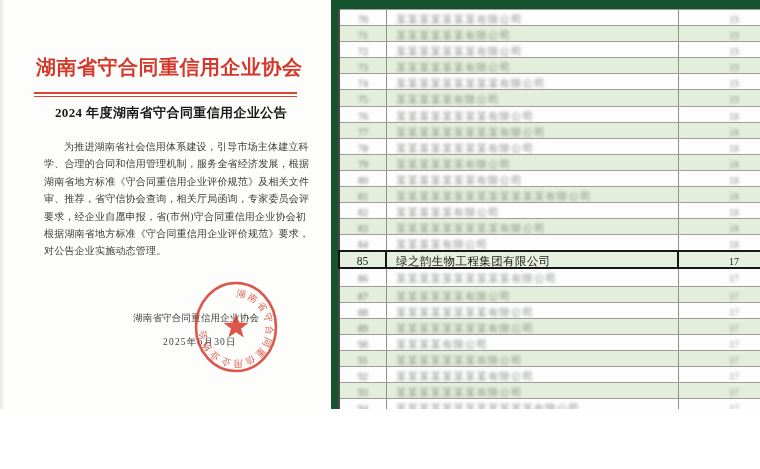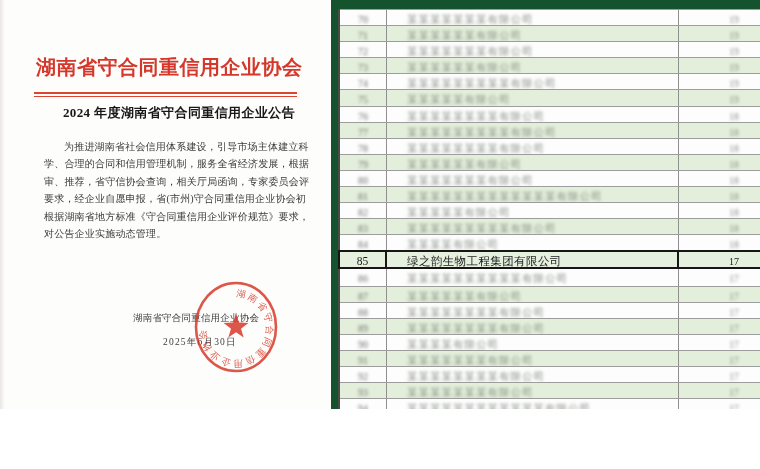--- a/index.html
+++ b/index.html
@@ -15,21 +15,21 @@
   .letter-edge{position:absolute;left:0;top:0;width:5px;height:469px;
     background:linear-gradient(90deg,#e9e7e4,rgba(255,255,255,0));}
   .assoc-title{
     position:absolute;left:36px;top:54px;width:262px;
     text-align:center;font-size:20px;font-weight:bold;letter-spacing:.5px;
     color:#d5382a;white-space:nowrap;
   }
   .rule-top-a{position:absolute;left:34px;top:92px;width:263px;height:2px;background:#dd4530;}
   .rule-top-b{position:absolute;left:34px;top:96px;width:263px;height:1px;background:#dd4530;}
   .announce-title{
-    position:absolute;left:48px;top:104px;width:262px;
+    position:absolute;left:40px;top:104px;width:262px;
     text-align:center;font-size:13px;font-weight:bold;letter-spacing:.4px;
     color:#181818;white-space:nowrap;
   }
   .body-text{position:absolute;left:44px;top:138px;width:252px;color:#3a3a3a;}
   .body-line{font-size:10px;line-height:17.4px;letter-spacing:.2px;white-space:nowrap;}
   .body-line.first{text-indent:20px;}
   .sig-line{
     position:absolute;left:133px;top:312px;width:130px;
     font-size:9.5px;letter-spacing:.2px;color:#3f3f3f;white-space:nowrap;
   }
@@ -51,21 +51,21 @@
   .t-row{display:flex;height:16.1px;box-sizing:border-box;border-top:1px solid #9d9d9d;}
   .t-row:last-child{border-bottom:1px solid #9d9d9d;}
   .t-row.green{background:#e3efda;}
   .t-row.white{background:#fdfdfd;}
   .t-row.no-top{border-top:none;}
   .t-row.hl{height:19px;border-top:2px solid #161616;border-bottom:2px solid #161616;
     border-left:2px solid #161616;margin-left:-2px;background:#e6f0de;}
   .c-num{width:47px;box-sizing:border-box;border-right:1px solid #8f8f8f;
     text-align:center;line-height:15px;}
   .c-name{width:292px;box-sizing:border-box;border-right:1px solid #8f8f8f;
-    padding-left:20px;line-height:15px;overflow:hidden;white-space:nowrap;}
+    padding-left:9px;line-height:15px;overflow:hidden;white-space:nowrap;}
   .c-score{width:110px;text-align:center;line-height:15px;}
   .hl .c-num,.hl .c-name,.hl .c-score{line-height:15px;border-right-width:2px;border-right-color:#161616;}
   .c-num span{font-size:10px;color:#6f6f6f;}
   .c-name span{font-size:10.5px;color:#878f85;letter-spacing:1px;}
   .c-score span{font-size:9.5px;color:#8a8a8a;}
   .bl{filter:blur(1.4px);}
   .hl .c-num span{font-size:11.5px;color:#1c1c1c;filter:none;}
   .hl .c-name span{font-size:11.5px;color:#1c1c1c;letter-spacing:.4px;filter:none;}
   .hl .c-score span{font-size:10px;color:#1c1c1c;filter:none;}
 </style>
@@ -80,20 +80,21 @@
     <div class="assoc-title">湖南省守合同重信用企业协会</div>
 
     <div class="rule-top-a"></div>
     <div class="rule-top-b"></div>
 
     <div class="announce-title">2024 年度湖南省守合同重信用企业公告</div>
 
     <div class="body-text">
       <div class="body-line first">为推进湖南省社会信用体系建设，引导市场主体建立科</div>
       <div class="body-line">学、合理的合同和信用管理机制，服务全省经济发展，根据</div>
+      <div class="body-line">湖南省地方标准《守合同重信用企业评价规范》及相关文件</div>
       <div class="body-line">审、推荐，省守信协会查询，相关厅局函询，专家委员会评</div>
       <div class="body-line">要求，经企业自愿申报，省(市州)守合同重信用企业协会初</div>
       <div class="body-line">根据湖南省地方标准《守合同重信用企业评价规范》要求，</div>
       <div class="body-line">对公告企业实施动态管理。</div>
     </div>
 
     <div class="sig-line">湖南省守合同重信用企业协会</div>
     <div class="date-line">2025年6月30日</div>
 
     <svg class="seal" viewBox="0 0 90 96">

